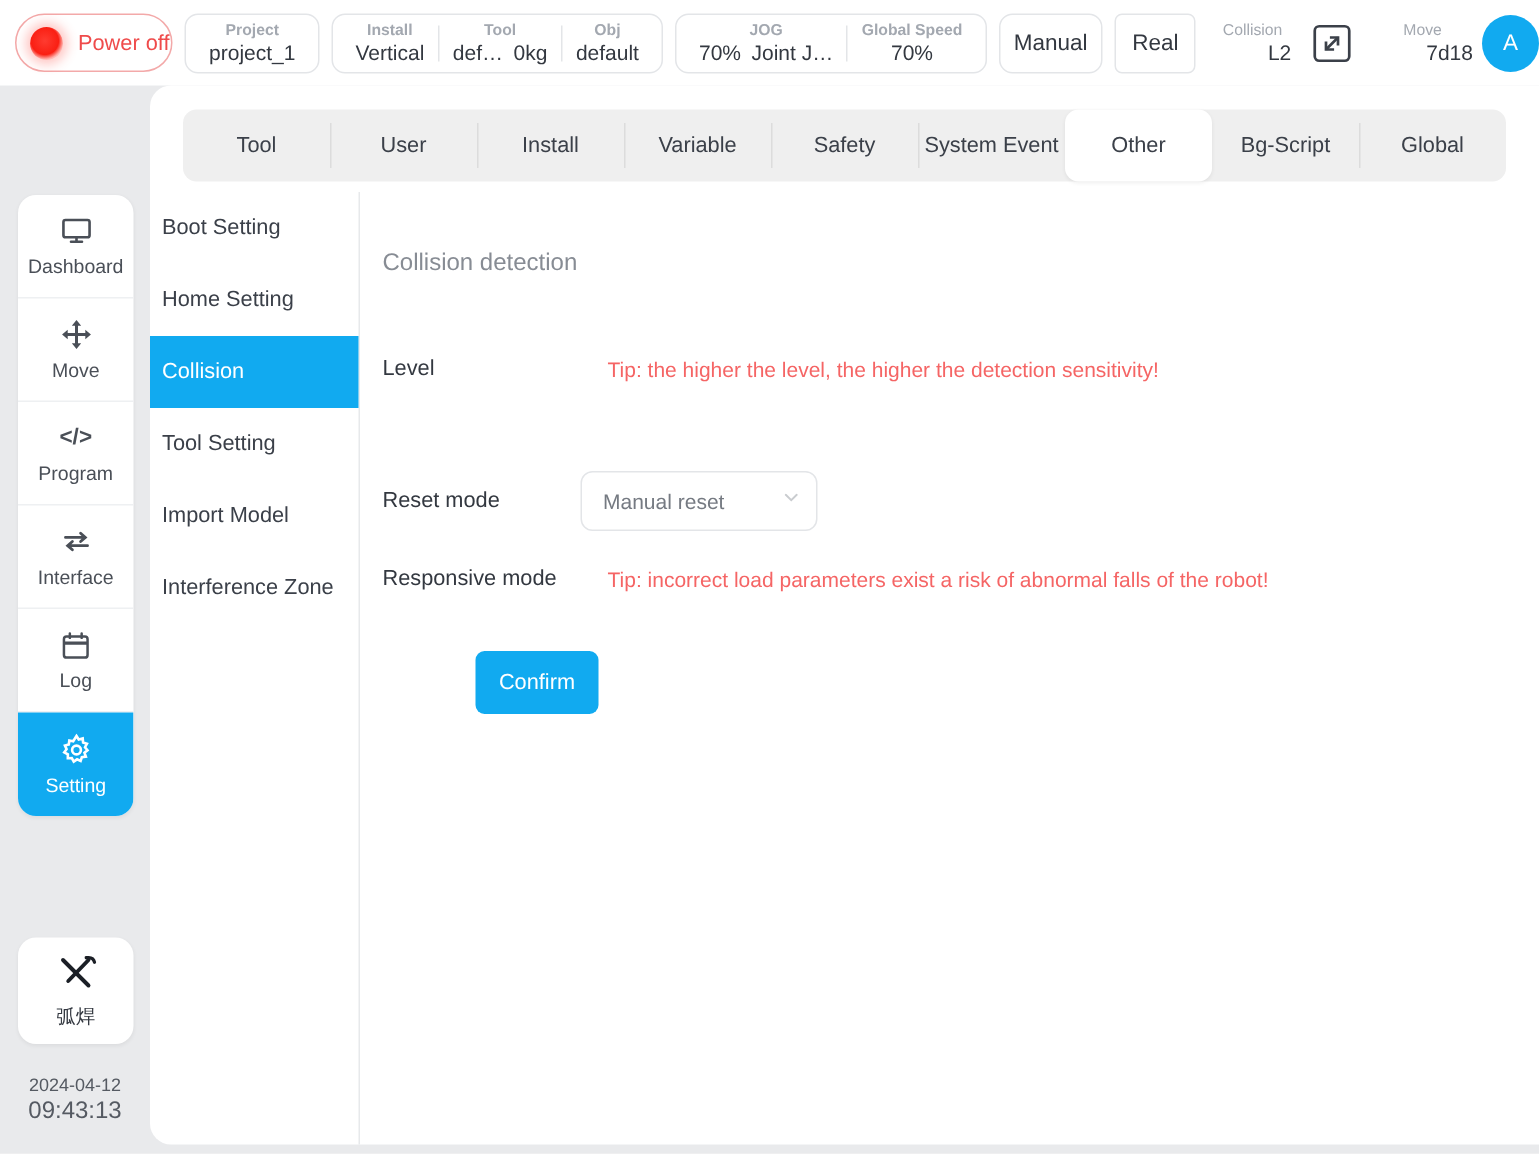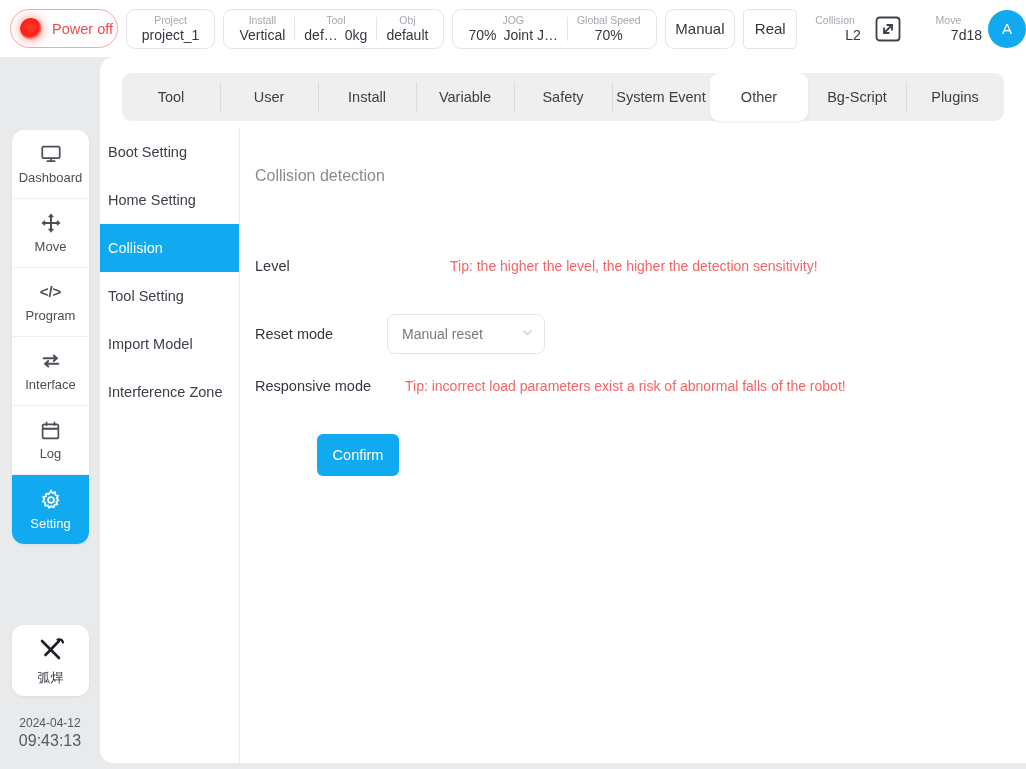--- a/index.html
+++ b/index.html
@@ -40,21 +40,21 @@
     border: 1px solid #e3e5e8; border-radius: 9px;
     background: #fff;
     display: flex; align-items: center;
     padding: 0 6px;
   }
   .seg-cell {
     display: flex; flex-direction: column;
     align-items: center; justify-content: center;
     padding: 0 9px; min-width: 0;
   }
-  .seg-cell .cap { font-size: 10.5px; color: #a3a8b0; line-height: 13px; white-space: nowrap; }
+  .seg-cell .cap { font-size: 10.5px; color: #a3a8b0; line-height: 13px; white-space: nowrap; font-weight: bold; }
   .seg-cell .val { font-size: 14px; color: #333840; line-height: 17px; white-space: nowrap; }
   .seg-div { width: 1px; height: 24px; background: #e3e5e8; }
   .vrow { display: flex; align-items: center; gap: 7px; }
 
   .plain-btn {
     height: 40px; min-width: 68px;
     border: 1px solid #e3e5e8; border-radius: 9px;
     background: #fff;
     display: flex; align-items: center; justify-content: center;
     font-size: 15px; color: #333840;
@@ -352,37 +352,37 @@
 
   <div id="tabbar">
     <div class="tab">Tool</div>
     <div class="tab">User</div>
     <div class="tab">Install</div>
     <div class="tab">Variable</div>
     <div class="tab">Safety</div>
     <div class="tab">System Event</div>
     <div class="tab active">Other</div>
     <div class="tab">Bg-Script</div>
-    <div class="tab">Plugins</div>
+    <div class="tab">Global</div>
   </div>
 
   <div id="subnav">
     <div class="subnav-item">Boot Setting</div>
     <div class="subnav-item">Home Setting</div>
     <div class="subnav-item active">Collision</div>
     <div class="subnav-item">Tool Setting</div>
     <div class="subnav-item">Import Model</div>
     <div class="subnav-item">Interference Zone</div>
   </div>
 
   <div id="main">
 
     <div class="main-title" style="top:12px;">Collision detection</div>
 
-    <div class="form-row" style="top:130px;gap:45px;">
+    <div class="form-row" style="top:110px;">
       <span class="lab">Level</span>
       <span class="tip">Tip: the higher the level, the higher the detection sensitivity!</span>
     </div>
 
     <div class="form-row" style="top:186px;">
       <span class="lab">Reset mode</span>
       <div class="select">
         <span class="sv">Manual reset</span>
         <span class="chev">
           <svg width="13" height="13" viewBox="0 0 16 16" fill="none" stroke="#8a8f97" stroke-width="1.6" stroke-linecap="round">

